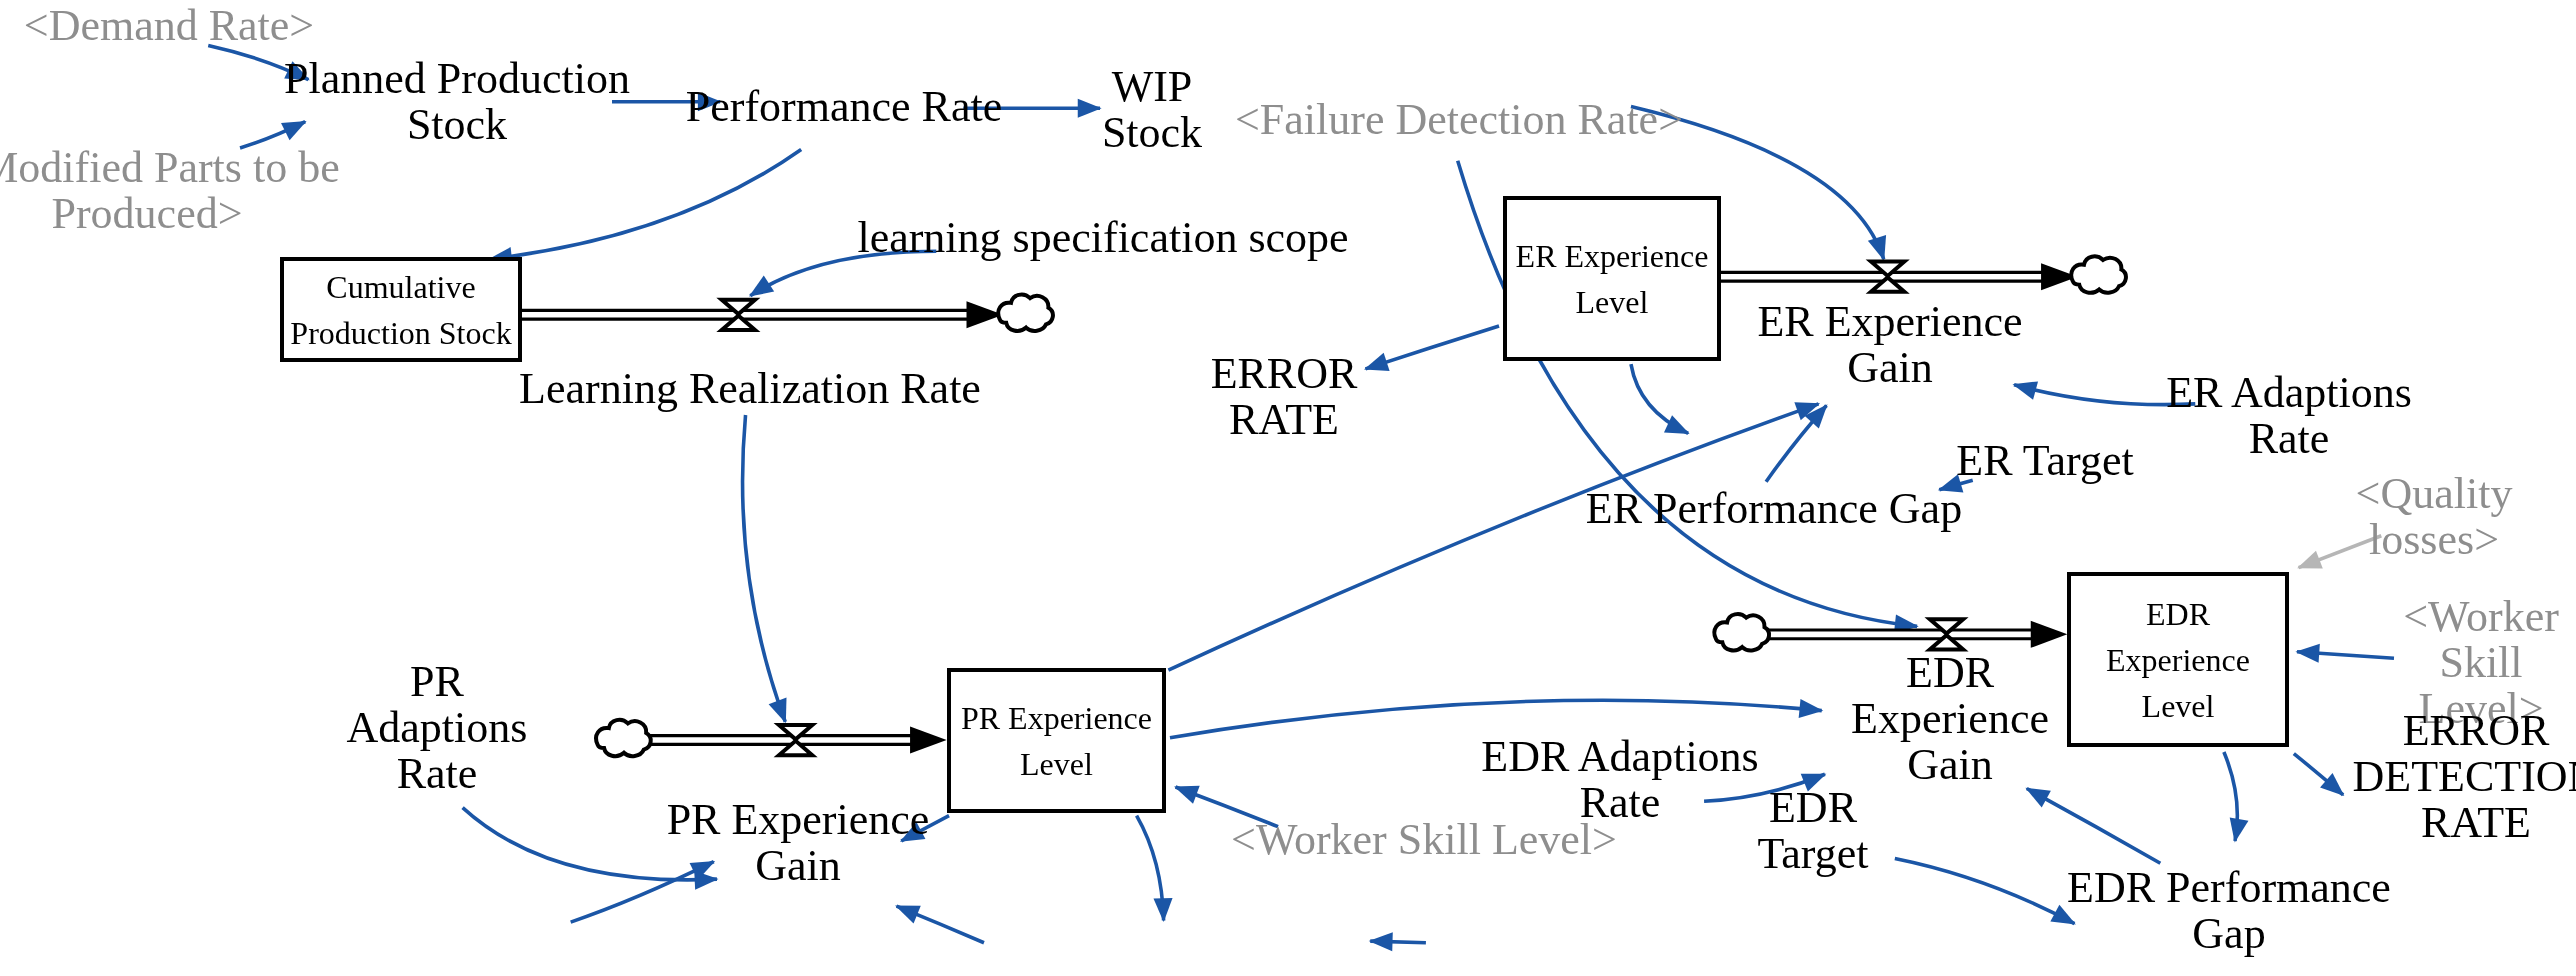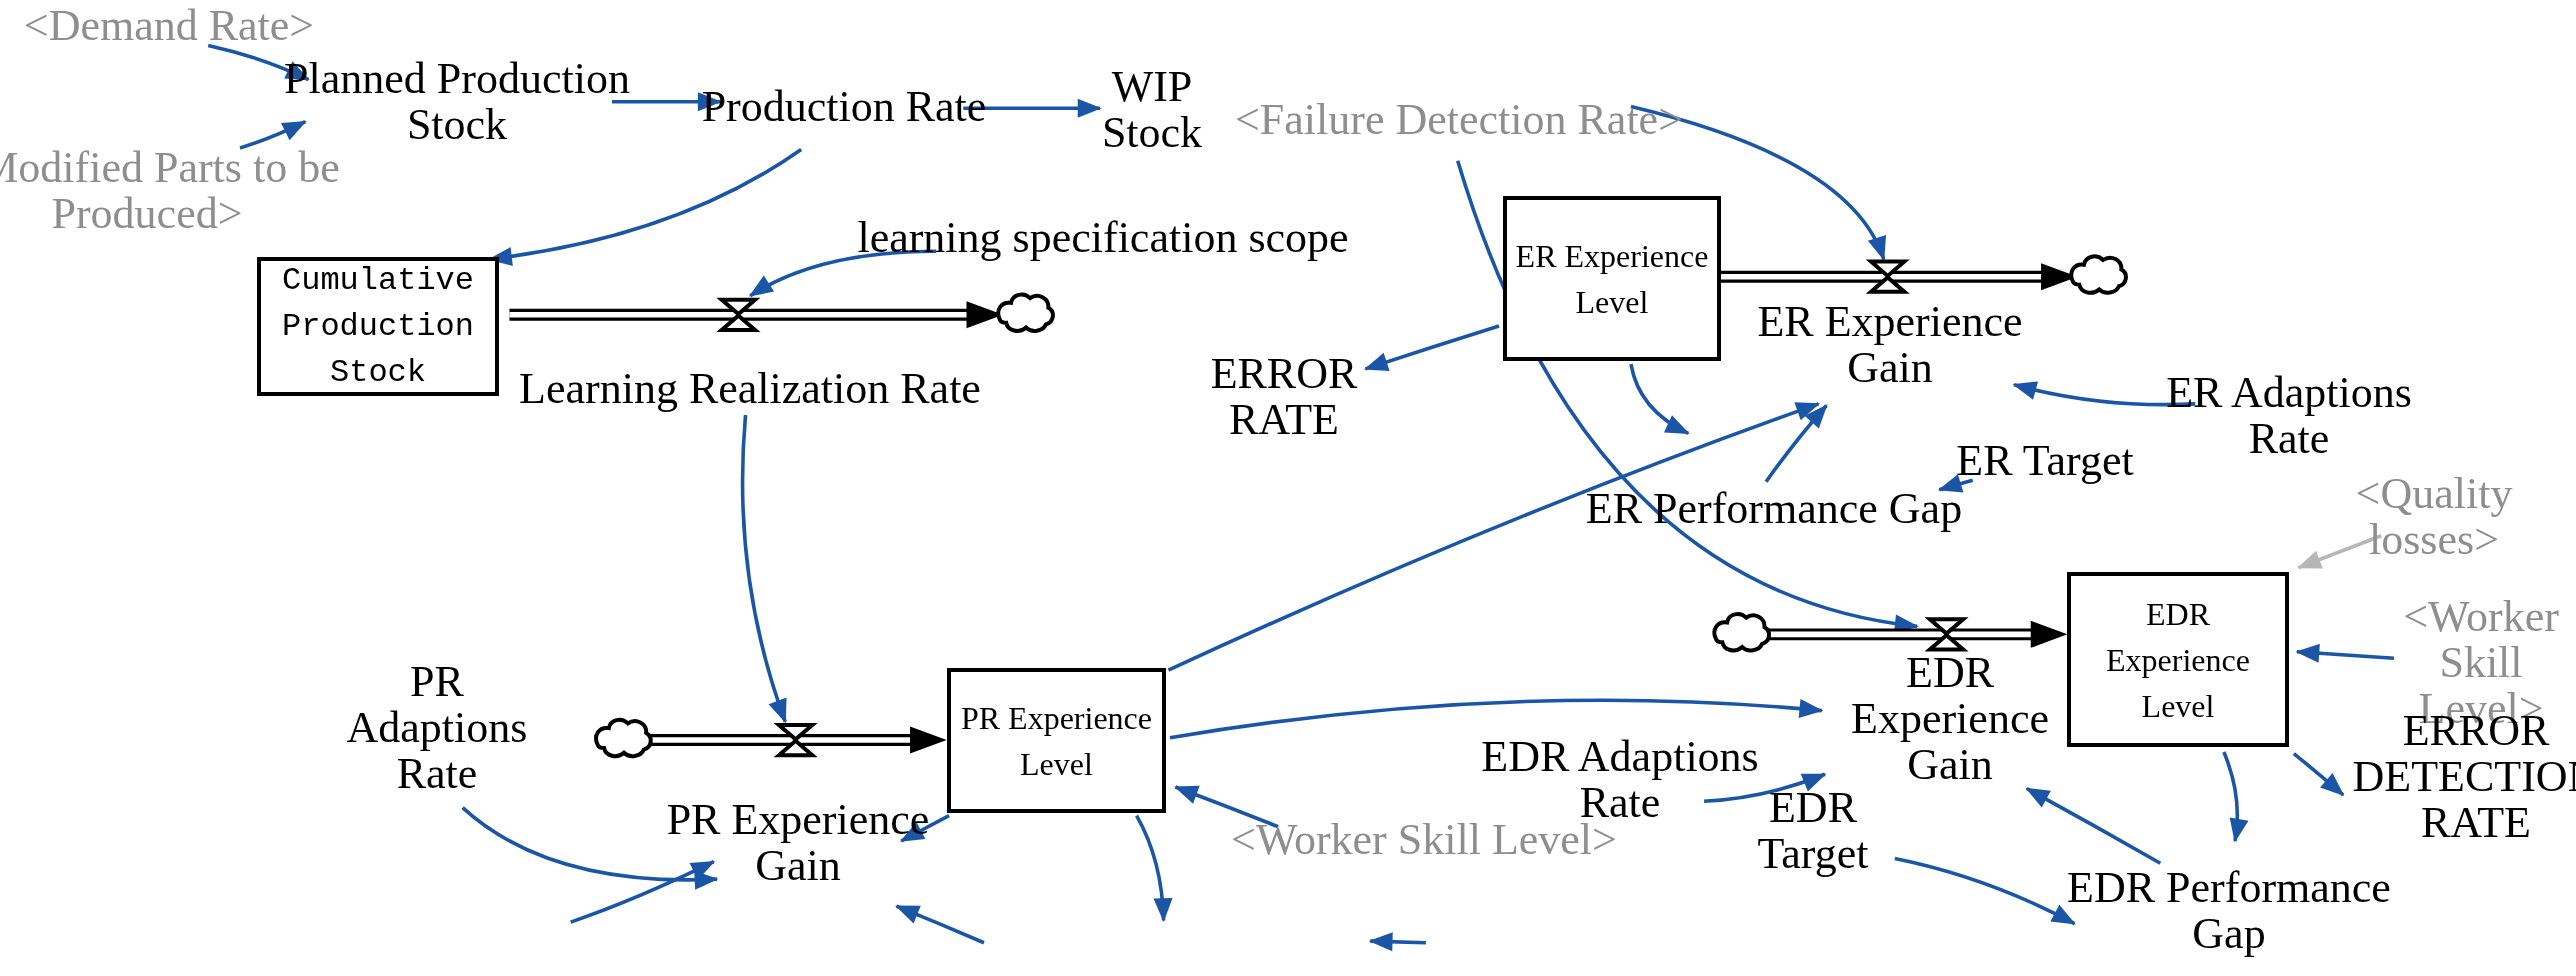--- a/index.html
+++ b/index.html
@@ -81,21 +81,21 @@
       <polygon points="2428,779 2470,779 2449,797" class="valve-tri"></polygon>
       <polygon points="2428,817 2470,817 2449,799" class="valve-tri"></polygon>
       <path d="M -32,6 C -38,-6 -30,-17 -18,-15 C -16,-26 -2,-29 6,-21 C 16,-28 30,-21 29,-9 C 38,-4 36,9 26,12 C 22,21 8,23 1,16 C -8,24 -22,20 -24,10 C -28,10 -31,9 -32,6 Z" transform="translate(2191,798)" class="cloud"></path>
       <line x1="802" y1="931" x2="1148" y2="931" class="pipe-outer"></line>
       <line x1="802" y1="931" x2="1148" y2="931" class="pipe-inner"></line>
       <polygon points="1191,931 1145,914 1145,948" class="flow-head"></polygon>
       <polygon points="980,912 1022,912 1001,930" class="valve-tri"></polygon>
       <polygon points="980,950 1022,950 1001,932" class="valve-tri"></polygon>
       <path d="M -32,6 C -38,-6 -30,-17 -18,-15 C -16,-26 -2,-29 6,-21 C 16,-28 30,-21 29,-9 C 38,-4 36,9 26,12 C 22,21 8,23 1,16 C -8,24 -22,20 -24,10 C -28,10 -31,9 -32,6 Z" transform="translate(784,931)" class="cloud"></path>
     </svg>
-<div class="stock" style="left: 257px; top: 257px; width: 242px; height: 139px; font-family: Liberation Mono, monospace;">
+<div class="stock" style="left: 280px; top: 257px; width: 242px; height: 105px;">
       <div class="slabel">Cumulative
 Production Stock</div>
     </div>
     <div class="stock" style="left: 1503px; top: 196px; width: 218px; height: 165px;">
       <div class="slabel">ER Experience
 Level</div>
     </div>
     <div class="stock" style="left: 2067px; top: 572px; width: 222px; height: 175px;">
       <div class="slabel">EDR
 Experience
@@ -103,21 +103,21 @@
     </div>
     <div class="stock" style="left: 947px; top: 668px; width: 219px; height: 145px;">
       <div class="slabel">PR Experience
 Level</div>
     </div>
     <div class="vlabel shadow" style="left: 169px; top: 26px;">&lt;Demand Rate&gt;</div>
     <div class="vlabel shadow" style="left: 147px; top: 191px;">&lt;Modified Parts to be
 Produced&gt;</div>
     <div class="vlabel" style="left: 457px; top: 102px;">Planned Production
 Stock</div>
-    <div class="vlabel" style="left: 844px; top: 107px;">Production Rate</div>
+    <div class="vlabel" style="left: 844px; top: 107px;">Performance Rate</div>
     <div class="vlabel" style="left: 1152px; top: 110px;">WIP
 Stock</div>
     <div class="vlabel" style="left: 1103px; top: 238px;">learning specification scope</div>
     <div class="vlabel shadow" style="left: 1459px; top: 120px;">&lt;Failure Detection Rate&gt;</div>
     <div class="vlabel" style="left: 750px; top: 389px;">Learning Realization Rate</div>
     <div class="vlabel" style="left: 1284px; top: 397px;">ERROR
 RATE</div>
     <div class="vlabel" style="left: 1890px; top: 345px;">ER Experience
 Gain</div>
     <div class="vlabel" style="left: 2289px; top: 416px;">ER Adaptions

